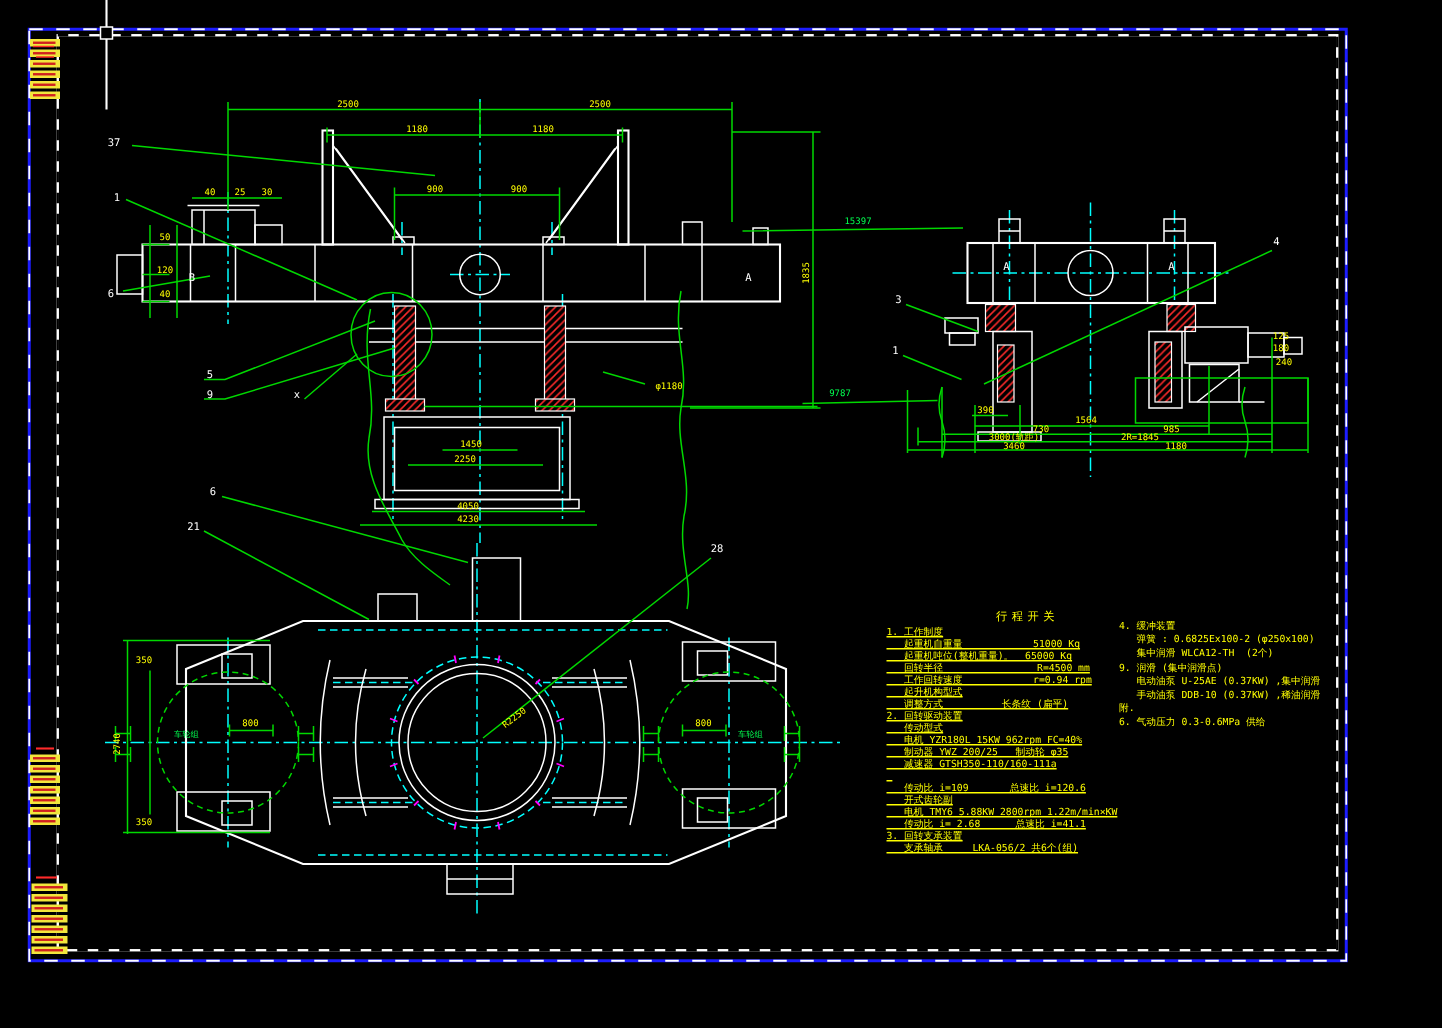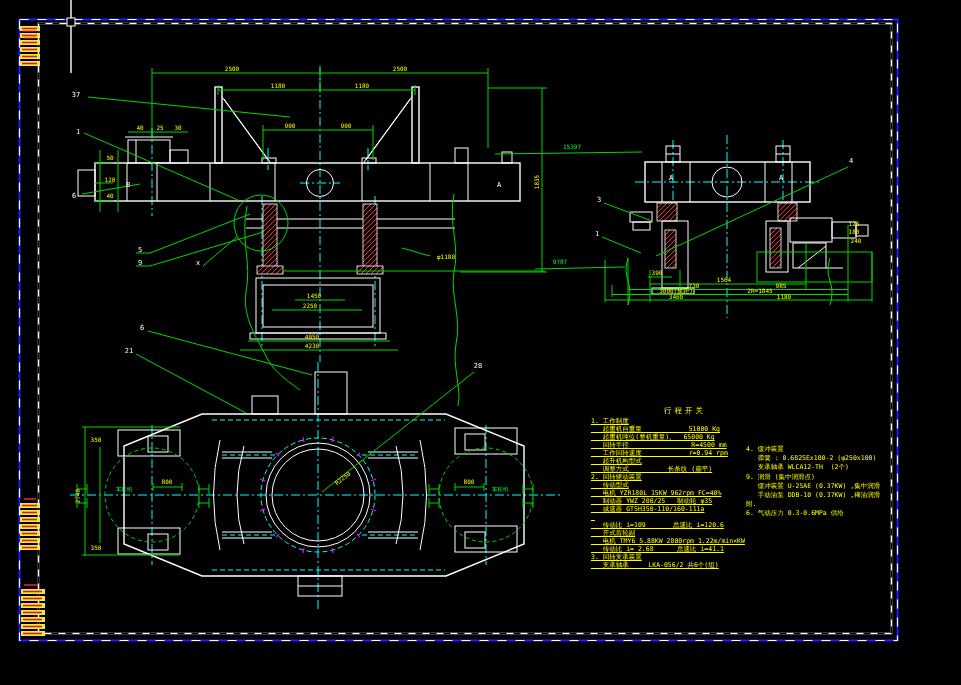--- a/index.html
+++ b/index.html
@@ -19,21 +19,21 @@
   .dy{fill:#ffff00;font-size:6px;text-anchor:middle;}
   .bw{fill:#ffffff;font-size:7px;text-anchor:middle;}
   .gt{fill:#00ff4f;font-size:6px;text-anchor:middle;}
   .gt2{fill:#00ff4f;font-size:5.5px;}
   
   #spec{position:absolute;left:591px;top:417px;color:#ffff00;
         font-family:"DejaVu Sans Mono","Liberation Sans",monospace;
         font-size:6.5px;line-height:8px;white-space:pre;text-decoration:underline;}
   #specR{position:absolute;left:746px;top:413px;color:#ffff00;
         font-family:"DejaVu Sans Mono","Liberation Sans",monospace;
-        font-size:6.5px;line-height:9.2px;white-space:pre;margin-top:32px;}
+        font-size:6.5px;line-height:9.2px;white-space:pre;}
   #spectitle{position:absolute;left:664px;top:406px;color:#ffff00;
         font-size:7.5px;letter-spacing:3px;white-space:pre;
         font-family:"DejaVu Sans Mono","Liberation Sans",monospace;}
 </style>
 </head>
 <body>
 
 <div id="stage">
 <svg width="961" height="685" viewBox="0 0 961 685">
   <defs>
@@ -328,14 +328,14 @@
     <text class="gt2" x="116" y="491">车轮组</text>
     <text class="gt2" x="492" y="491">车轮组</text>
     <text class="bw" x="142" y="330">6</text>
     <text class="bw" x="129" y="353">21</text>
     <text class="bw" x="478" y="368">28</text>
   </g>
 </svg>
 
 <div id="spectitle">行程开关</div>
 <div id="spec"><div>1. 工作制度</div><div>   起重机自重量            51000 Kg</div><div>   起重机吨位(整机重量)。  65000 Kg</div><div>   回转半径                R=4500 mm</div><div>   工作回转速度            r=0.94 rpm</div><div>   起升机构型式</div><div>   调整方式          长条纹 (扁平)</div><div>2. 回转驱动装置</div><div>   传动型式</div><div>   电机 YZR180L 15KW 962rpm FC=40%</div><div>   制动器 YWZ 200/25   制动轮 φ35</div><div>   减速器 GTSH350-110/160-111a</div><div> </div><div>   传动比 i=109       总速比 i=120.6</div><div>   开式齿轮副</div><div>   电机 TMY6 5.88KW 2800rpm 1.22m/min×KW</div><div>   传动比 i= 2.68      总速比 i=41.1</div><div>3. 回转支承装置</div><div>   支承轴承     LKA-056/2 共6个(组)</div></div>
-<div id="specR"><div>4. 缓冲装置</div><div>   弹簧 : 0.6825Ex100-2 (φ250x100)</div><div>   支承轴承 WLCA12-TH  (2个)</div><div>9. 润滑 (集中润滑点)</div><div>   缓冲装置 U-25AE (0.37KW) ,集中润滑</div><div>   手动油泵 DDB-10 (0.37KW) ,稀油润滑</div><div>附.</div><div>6. 气动压力 0.3-0.6MPa 供给</div></div>
+<div id="specR"><div>4. 缓冲装置</div><div>   弹簧 : 0.6825Ex100-2 (φ250x100)</div><div>   集中润滑 WLCA12-TH  (2个)</div><div>9. 润滑 (集中润滑点)</div><div>   电动油泵 U-25AE (0.37KW) ,集中润滑</div><div>   手动油泵 DDB-10 (0.37KW) ,稀油润滑</div><div>附.</div><div>6. 气动压力 0.3-0.6MPa 供给</div></div>
 </div>
 
 </body></html>

